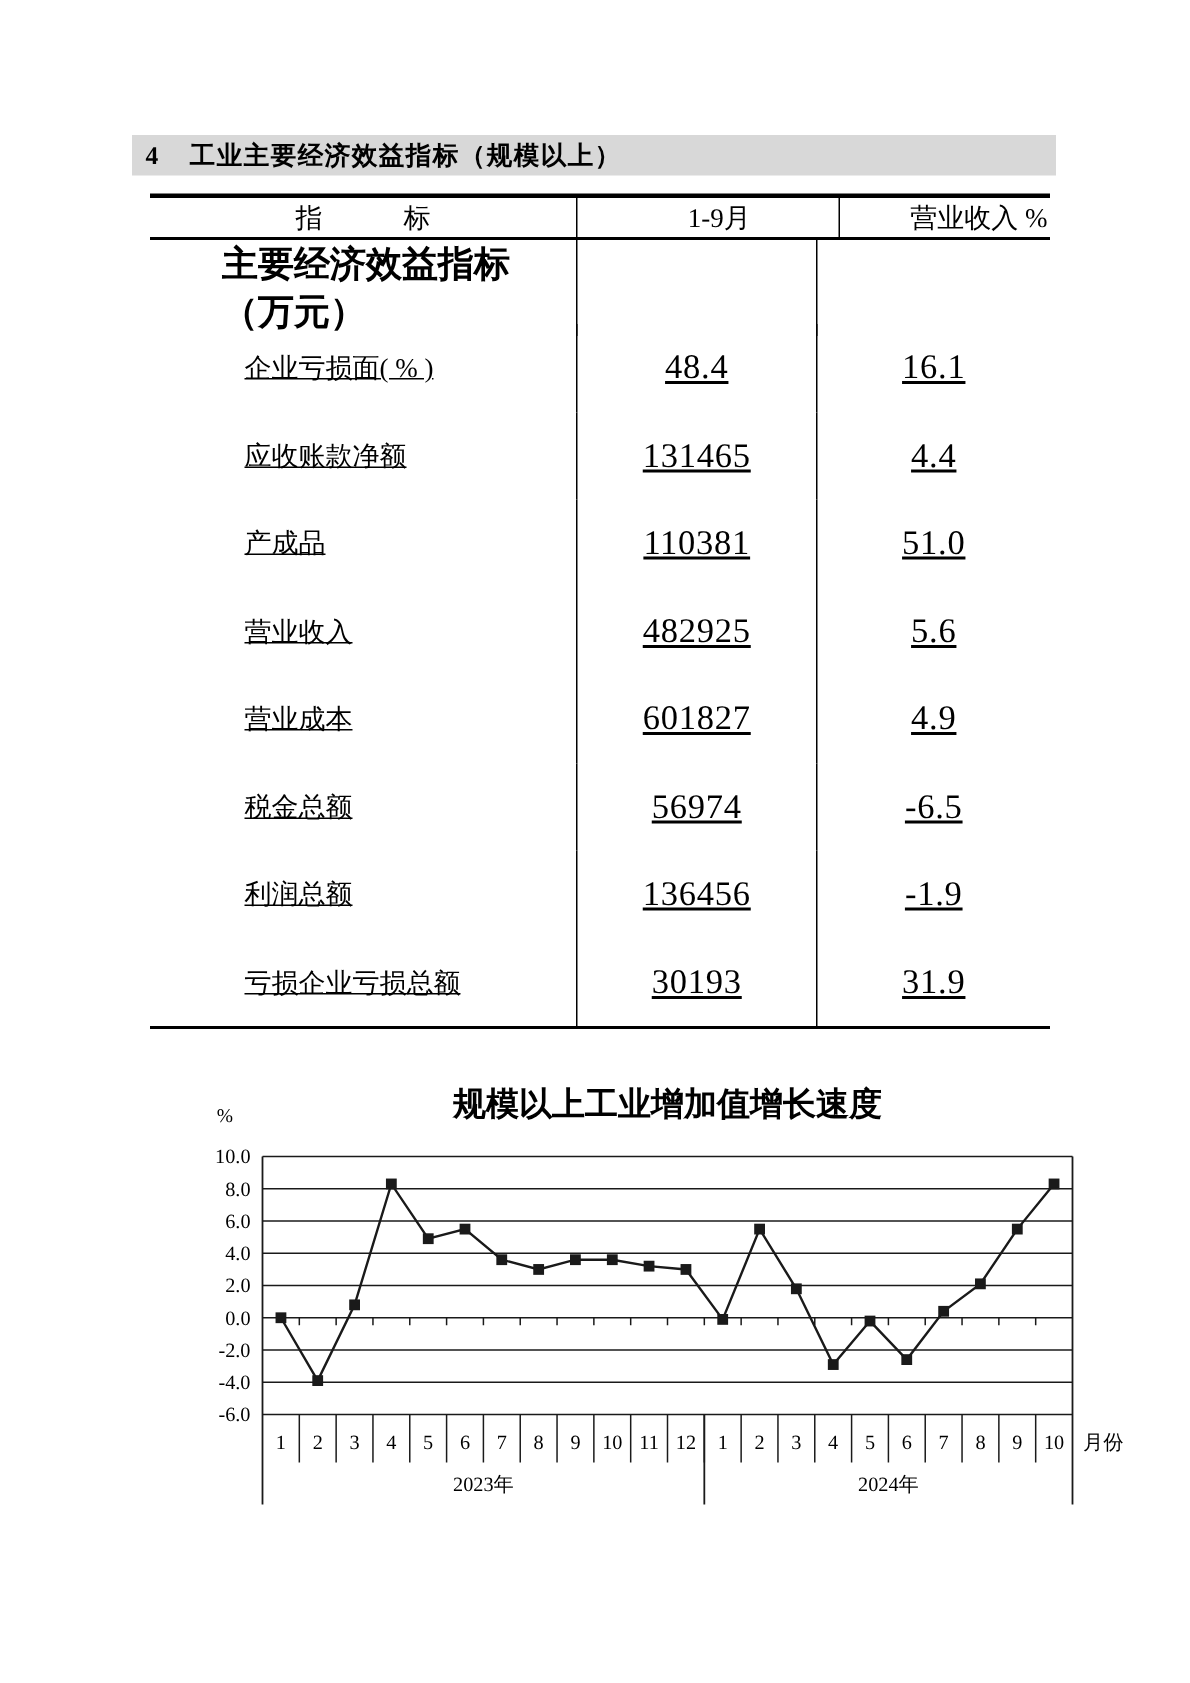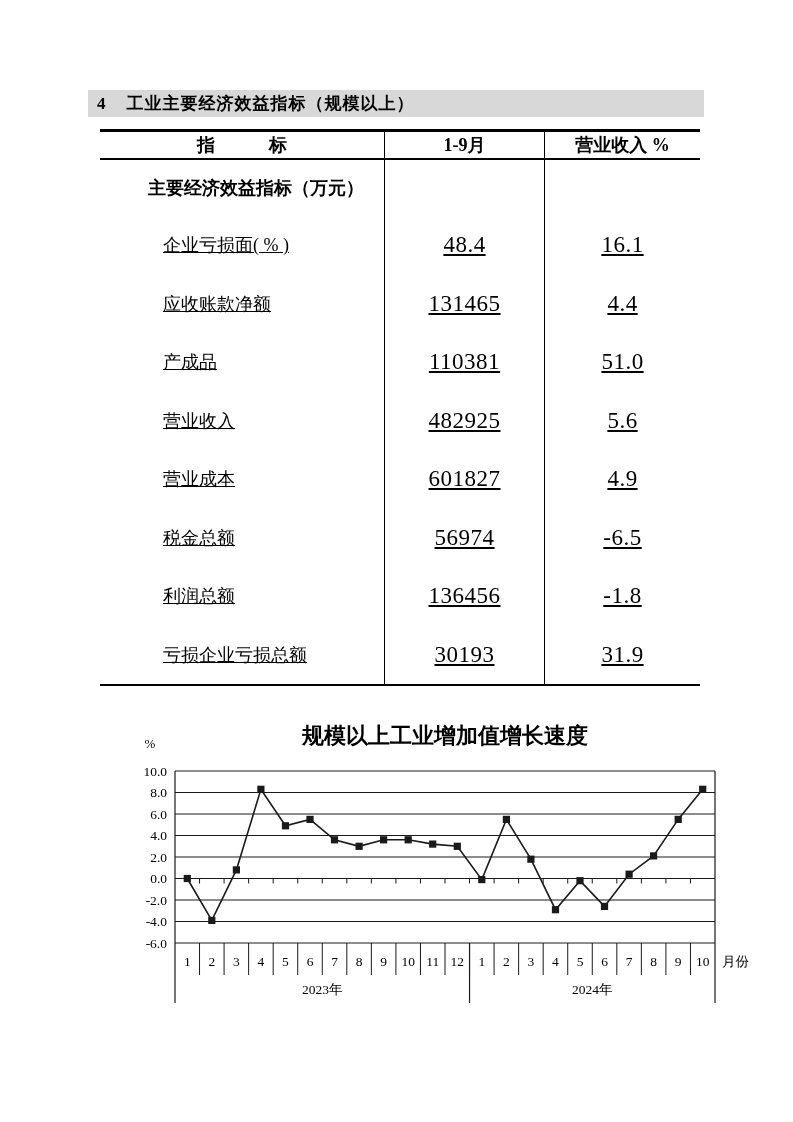--- a/index.html
+++ b/index.html
@@ -19,23 +19,23 @@
   
   .eco-table {
     position:absolute; left:100px; top:129px; width:600px;
     border-top:3px solid #000; border-bottom:2.5px solid #000;
   }
   .trow { display:grid; grid-template-columns:285px 160px 155px; }
   .trow > div { display:flex; align-items:center; }
   .c1 { border-right:1.5px solid #000; }
   .c2 { border-right:1.5px solid #000; justify-content:center; }
   .c3 { justify-content:center; }
-  .thead-row { height:26px; border-bottom:2.5px solid #000; font-weight:700; font-size:18px; }
+  .thead-row { height:26px; border-bottom:2.5px solid #000; font-weight:400; font-size:18px;gap:15px; }
   .thead-row .c1 { justify-content:center; }
-  .group-row { height:56px; font-weight:700; font-size:18px;font-family:Liberation Serif, serif; }
+  .group-row { height:56px; font-weight:700; font-size:24px;font-family:Liberation Serif, serif; }
   .group-row .c1 { padding-left:48px; }
   .data-row { height:58.5px; font-size:18px;text-decoration:underline; }
   .data-row .c1 { padding-left:63px; }
   .num { font-size:23px; letter-spacing:0.5px; }
 
   
   .chart-svg { position:absolute; left:0; top:700px; }
   .chart-svg text { font-family:"Liberation Serif","DejaVu Serif",serif; fill:#000; }
 </style>
 </head>
@@ -85,21 +85,21 @@
       <div class="c3 num">4.9</div>
     </div>
     <div class="trow data-row">
       <div class="c1">税金总额</div>
       <div class="c2 num">56974</div>
       <div class="c3 num">-6.5</div>
     </div>
     <div class="trow data-row">
       <div class="c1">利润总额</div>
       <div class="c2 num">136456</div>
-      <div class="c3 num">-1.8</div>
+      <div class="c3 num">-1.9</div>
     </div>
     <div class="trow data-row">
       <div class="c1">亏损企业亏损总额</div>
       <div class="c2 num">30193</div>
       <div class="c3 num">31.9</div>
     </div>
   </div>
 
   <svg id="growth-chart" class="chart-svg" width="793" height="322" viewBox="0 0 793 322">
       <text x="445" y="43" font-size="22" text-anchor="middle" font-weight="bold">规模以上工业增加值增长速度</text>

